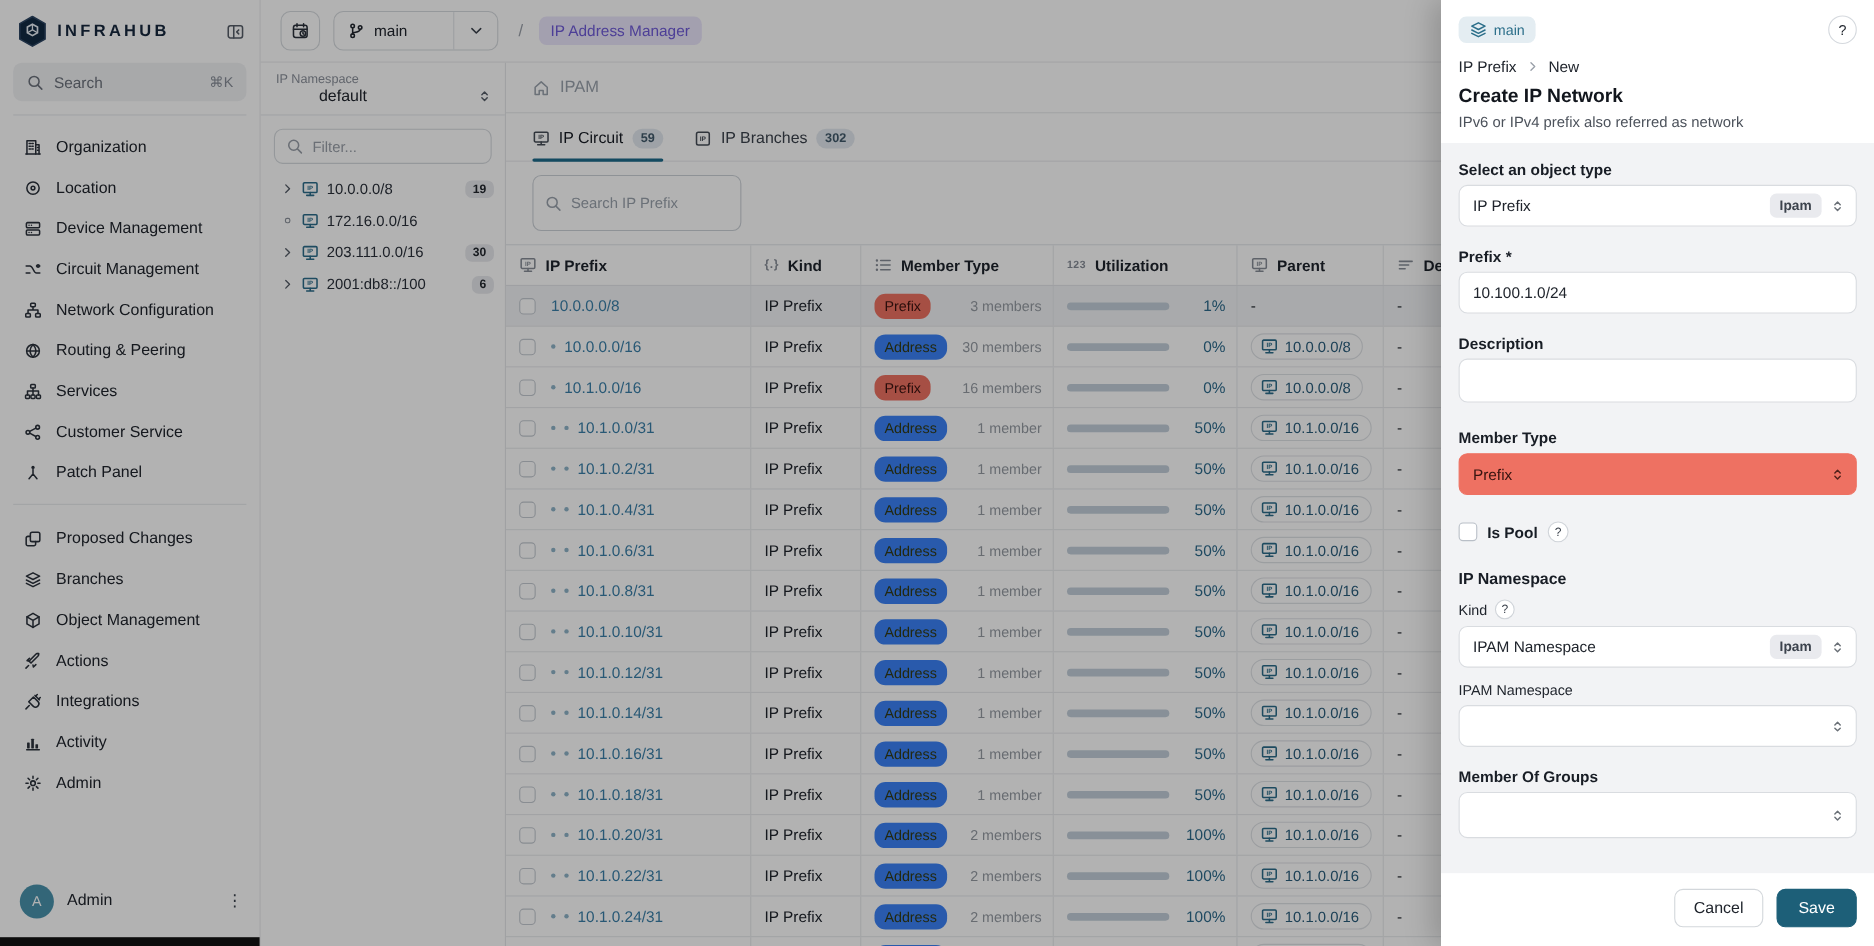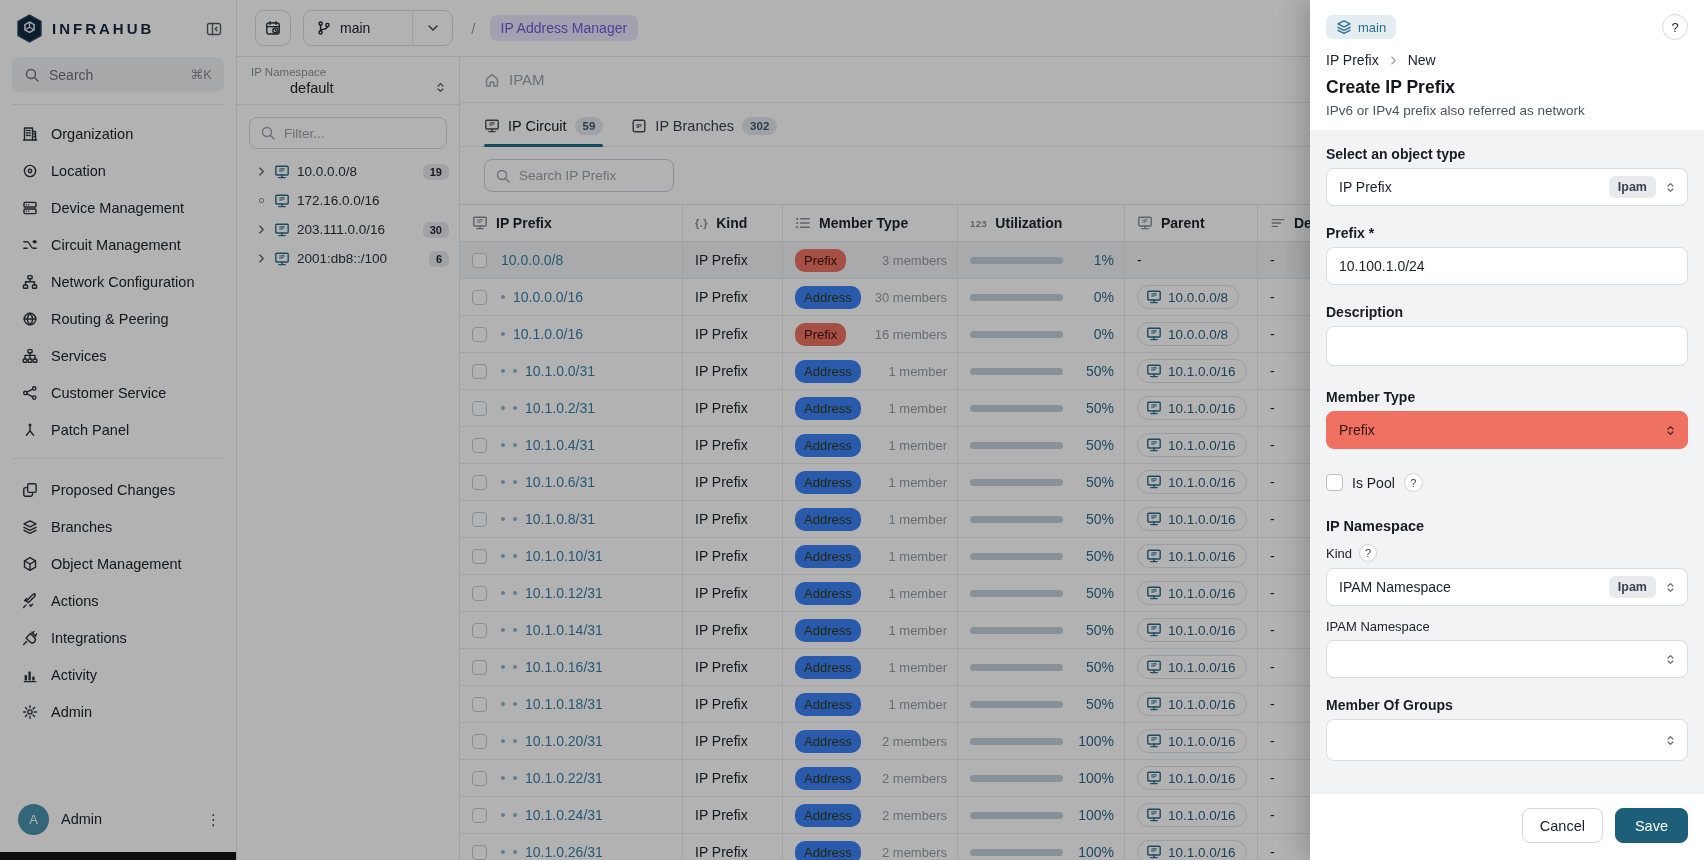--- a/index.html
+++ b/index.html
@@ -62,21 +62,21 @@
   
   .main { position:absolute; left:460px; top:57px; width:1244px; height:803px; background:#fff; }
   .ipam-header { height:46px; display:flex; align-items:center; gap:9px; padding:0 24px; color:#9aa2ac;
                  font-size:15px; border-bottom:1px solid #e8eaed; }
   .tabs-row { height:44px; display:flex; align-items:flex-end; padding:0 24px; gap:28px; border-bottom:1px solid #e8eaed; }
   .tab { display:flex; align-items:center; gap:8px; padding-bottom:11px; position:relative; font-size:14.5px; color:#3c434d; cursor:pointer; }
   .tab.active { color:#171c24; font-weight:500; }
   .tab.active::after { content:""; position:absolute; left:0; right:0; bottom:-1px; height:3px; background:#1d6a8a; border-radius:2px; }
   .tab .ic { color:#464d57; display:flex; }
   .tab-count { background:#e3e9ef; color:#41596b; font-size:11.5px; font-weight:600; padding:3px 8px; border-radius:10px; }
-  .tablesearch { margin:12px 0 12px 24px; width:190px; height:33px; border:1px solid #ccd1d7; border-radius:8px;
+  .tablesearch { margin:12px 0 12px 24px; width:190px; height:51px; border:1px solid #ccd1d7; border-radius:8px;
                  display:flex; align-items:center; gap:8px; padding:0 10px; color:#9aa2ac; }
   .tablesearch input { border:none; outline:none; width:100%; font-size:13.5px; background:transparent; font-family:inherit; color:#20252d; }
   .tablesearch input::placeholder { color:#9aa2ac; }
 
   .grid { display:grid; grid-template-columns:223px 100px 175px 167px 133px 1fr; }
   .thead { border-top:1px solid #e4e6ea; border-bottom:1px solid #e4e6ea; }
   .th { display:flex; align-items:center; gap:8px; height:36px; padding:0 10px 0 12px; font-size:14px; font-weight:600;
         color:#1d232c; border-right:1px solid #e8eaed; overflow:hidden; white-space:nowrap; }
   .th .ic { color:#878d97; display:flex; flex:0 0 auto; }
   .th .txtic { color:#878d97; font-size:9.5px; font-weight:700; letter-spacing:.5px; flex:0 0 auto; }
@@ -127,21 +127,21 @@
                border-radius:6px; padding:4px 9px; }
   .select.only-chev .updown { margin-left:auto; }
   textarea.f-input { width:100%; height:40px; resize:none; background:#fff; border:1px solid #d9dce0;
                      border-radius:8px; font-family:inherit; font-size:14px; padding:9px 12px; outline:none; }
   input.f-input { width:100%; height:38px; background:#fff; border:1px solid #d9dce0; border-radius:8px;
                   font-family:inherit; font-size:14px; padding:0 12px; color:#20252d; outline:none; }
   .select.member-type { background:#ee7162; border-color:#ee7162; color:#361410; font-weight:400; }
   .select.member-type .updown { color:#50201a; }
   .checkbox-row { display:flex; align-items:center; gap:9px; margin:24px 0 26px; }
   .checkbox-row .cbx2 { width:17px; height:17px; border:1.4px solid #b9bfc7; border-radius:4px; background:#fff; }
-  .checkbox-row .lbl { font-size:14px; font-weight:400; color:#181d25; }
+  .checkbox-row .lbl { font-size:14px; font-weight:700; color:#181d25; }
   .mini-help { width:19px; height:19px; border-radius:50%; border:1px solid #d0d4d9; background:#fff; font-size:11px;
                color:#3c434d; display:flex; align-items:center; justify-content:center; }
   .section-label { font-size:14.5px; font-weight:600; color:#181d25; margin:0 0 10px; }
   .drawer-foot { padding:14px 16px 0; display:flex; justify-content:flex-end; gap:12px; background:#fff; height:66px; }
   .btn { height:35px; border-radius:8px; font-size:14.5px; font-family:inherit; cursor:pointer; }
   .btn.cancel { background:#fff; border:1px solid #d3d7db; color:#20252d; padding:0 17px; }
   .btn.save { background:#1d5f78; border:1px solid #1d5f78; color:#fff; font-weight:500; padding:0 19px; }
 
   .ic svg { display:block; }
 </style>
@@ -1078,21 +1078,21 @@
       </div>
       <div class="d-crumbs">
         <span>IP Prefix</span>
         <span class="d-crumb-sep ic">
             <svg width="11" height="11" viewBox="0 0 16 16" fill="none" stroke="currentColor" stroke-width="1.8" stroke-linecap="round" stroke-linejoin="round">
               <path d="m5.5 3 5 5-5 5"></path>
             </svg>
           </span>
         <span>New</span>
       </div>
-      <div class="d-title">Create IP Prefix</div>
+      <div class="d-title">Create IP Network</div>
       <div class="d-sub">IPv6 or IPv4 prefix also referred as network</div>
     </div>
 
     <div class="drawer-form">
       <div class="f-group">
         <div class="f-label">Select an object type</div>
         <div class="select">
           <span>IP Prefix</span>
           <span class="sel-badge">Ipam</span>
           <span class="updown ic">

